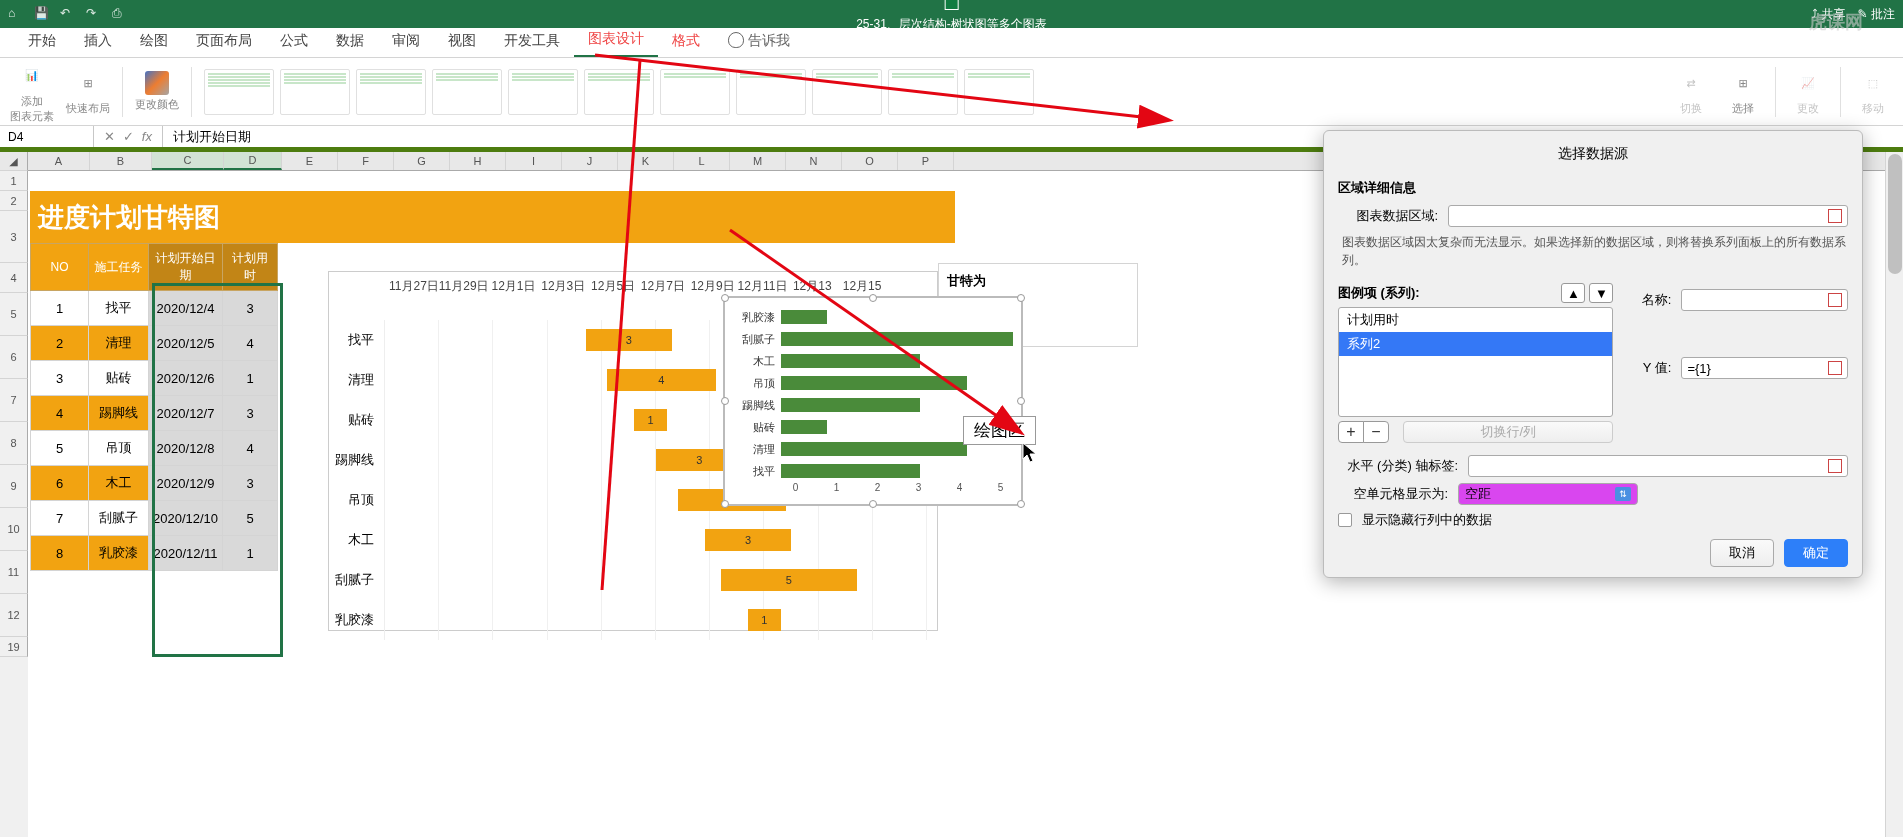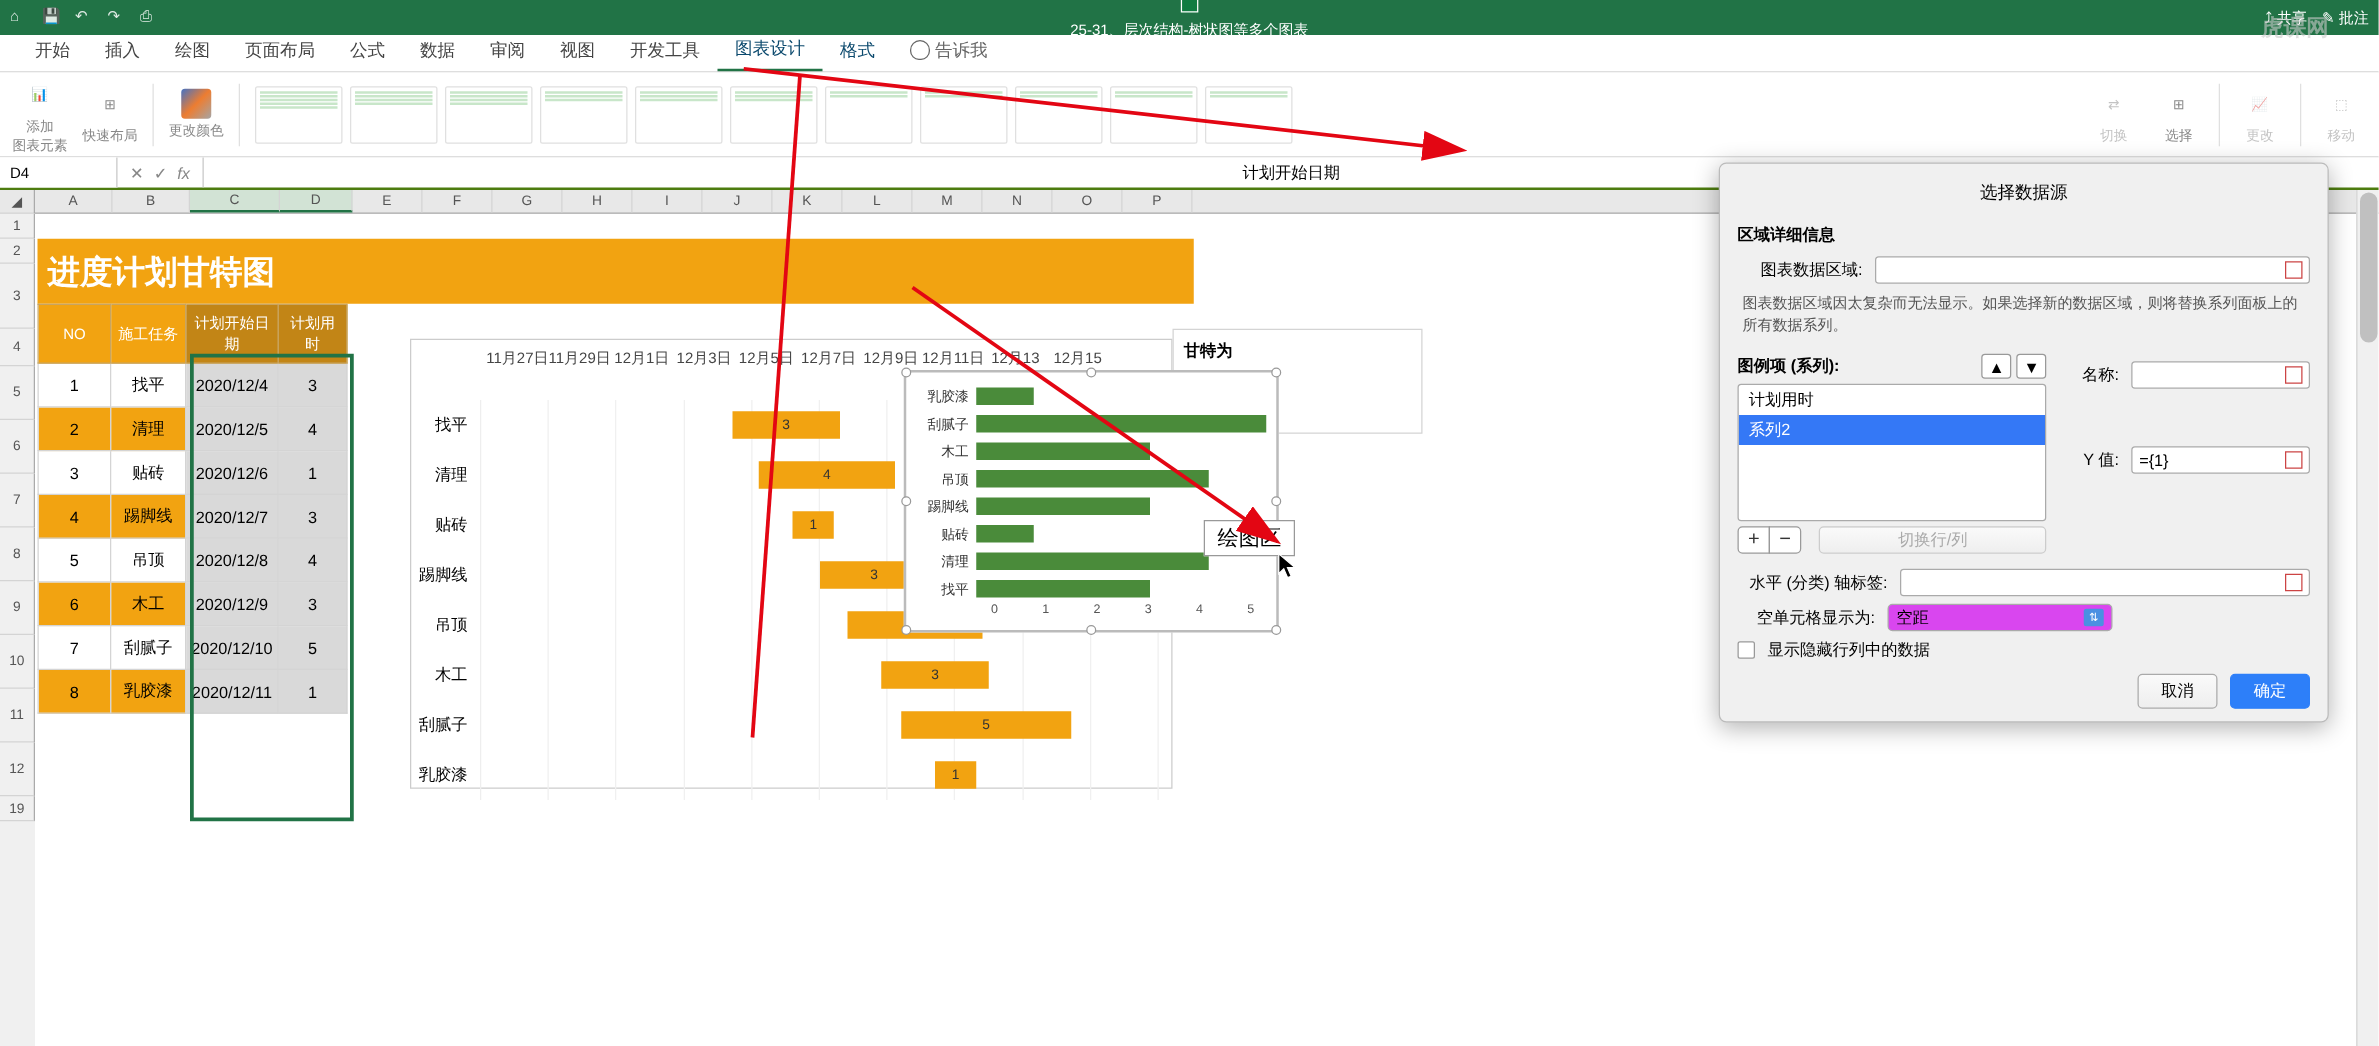--- a/index.html
+++ b/index.html
@@ -9,35 +9,35 @@
     .titlebar-left { display: flex; gap: 10px; align-items: center; }
     .titlebar-icon { width: 16px; height: 16px; display: inline-block; opacity: 0.85; }
     .titlebar-center { display: flex; align-items: center; gap: 6px; position: absolute; left: 50%; transform: translateX(-50%); flex-direction: column; }
     .titlebar-right { display: flex; gap: 12px; align-items: center; }
     .share-btn { display: flex; align-items: center; gap: 4px; }
     .doc-icon { width: 14px; height: 14px; background: #107c41; border: 1px solid #fff; }
     
     .ribbon-tabs { height: 30px; background: #fff; display: flex; align-items: flex-end; padding: 0 14px; border-bottom: 1px solid #d4d4d4; }
     .rtab { padding: 6px 14px 7px; font-size: 14px; color: #444; cursor: pointer; }
     .rtab.active { color: #217346; border-bottom: 2px solid #217346; }
-    .rtab.context { color: #0c4a6e; margin-top: 32px; }
+    .rtab.context { color: #ef4444; margin-top: 32px; }
     .tellme { display: flex; align-items: flex-start; gap: 4px; color: #666; }
     .lightbulb { width: 16px; height: 16px; border: 1.5px solid #666; border-radius: 50% 50% 45% 45%; }
     
     .ribbon { height: 68px; background: #fff; display: flex; align-items: center; padding: 4px 10px; gap: 12px; border-bottom: 1px solid #d4d4d4; }
     .rgroup { display: flex; flex-direction: column; align-items: center; gap: 2px; font-size: 11px; color: #888; min-width: 40px; }
     .rgroup-large { display: flex; gap: 6px; }
     .color-sq { width: 24px; height: 24px; background: linear-gradient(135deg, #4472c4 0%, #ed7d31 50%, #a5a5a5 100%); border-radius: 3px; }
     .chart-thumb { width: 70px; height: 46px; border: 1px solid #e0e0e0; display: flex; flex-direction: column; padding: 3px; gap: 1px; border-radius: 2px; }
     .ct-line { height: 2px; background: #c8e6c9; }
     .rgroup-icon { width: 32px; height: 32px; display: flex; align-items: center; justify-content: center; }
     .rgroup.disabled { opacity: 0.5; }
     .separator { width: 1px; height: 50px; background: #e0e0e0; }
     
-    .formula-bar { height: 26px; background: #fff; display: flex; align-items: center; border-bottom: 2px solid #4d7c0f; text-align: center; }
+    .formula-bar { height: 26px; background: #fff; display: flex; align-items: center; border-bottom: 5px solid #4d7c0f; }
     .name-box { width: 94px; height: 100%; border-right: 1px solid #c7c7c7; padding: 0 8px; display: flex; align-items: center; font-size: 12px; background: #fff; }
     .fb-btns { display: flex; gap: 8px; padding: 0 10px; border-right: 1px solid #c7c7c7; height: 100%; align-items: center; color: #888; }
     .fb-input { flex: 1; padding: 0 10px; font-size: 13px; }
     
     .workspace { position: relative; height: calc(100vh - 152px); background: #fff; display: flex; }
     .row-hdrs { width: 28px; background: #f0f0f0; }
     .row-hdr { height: 43px; border-bottom: 1px solid #d4d4d4; border-right: 1px solid #aaa; display: flex; align-items: center; justify-content: center; font-size: 11px; color: #555; }
     .row-hdr.small { height: 20px; }
     .row-hdr.first { height: 19px; background: #e8e8e8; }
     
@@ -82,21 +82,21 @@
     
     .mini-chart { position: absolute; left: 695px; top: 105px; width: 300px; height: 210px; background: #fff; }
     .mc-row { display: flex; align-items: center; height: 22px; }
     .mc-label { width: 50px; text-align: right; padding-right: 6px; font-size: 11px; color: #333; }
     .mc-area { flex: 1; position: relative; height: 100%; }
     .mc-bar { position: absolute; height: 14px; top: 4px; background: #4a8b3a; }
     .mc-axis { display: flex; padding-left: 50px; font-size: 10px; color: #555; }
     .mc-tick { flex: 1; text-align: center; }
     .plot-tag { position: absolute; left: 935px; top: 225px; padding: 2px 10px; border: 1px solid #999; background: #fff; font-size: 17px; }
     
-    .dialog { position: absolute; right: 40px; top: 130px; width: 488px; background: #f0f0f0; border: 1px solid #bbb; border-radius: 6px; box-shadow: 0 4px 20px rgba(0,0,0,0.3); padding: 10px 14px; font-size: 13px; }
+    .dialog { position: absolute; right: 40px; top: 130px; width: 540px; background: #f0f0f0; border: 1px solid #bbb; border-radius: 6px; box-shadow: 0 4px 20px rgba(0,0,0,0.3); padding: 10px 14px; font-size: 13px; }
     .dialog-title { text-align: center; font-size: 14px; padding: 4px 0 10px; }
     .dsection { font-weight: bold; margin: 6px 0 8px; }
     .drow { display: flex; align-items: center; margin: 6px 0; gap: 10px; }
     .dlabel { width: 100px; text-align: right; }
     .dinput { flex: 1; height: 22px; border: 1px solid #aaa; background: #fff; border-radius: 3px; padding: 0 5px; display: flex; align-items: center; justify-content: space-between; }
     .ref-icon { width: 14px; height: 14px; border: 1px solid #c44; background: #fff; display: inline-block; }
     .dnote { color: #555; font-size: 12px; line-height: 1.5; padding-left: 4px; }
     .series-box { height: 110px; background: #fff; border: 1px solid #aaa; border-radius: 3px; margin: 4px 0; overflow: hidden; }
     .series-item { padding: 3px 8px; }
     .series-item.sel { background: #3478f6; color: #fff; }

